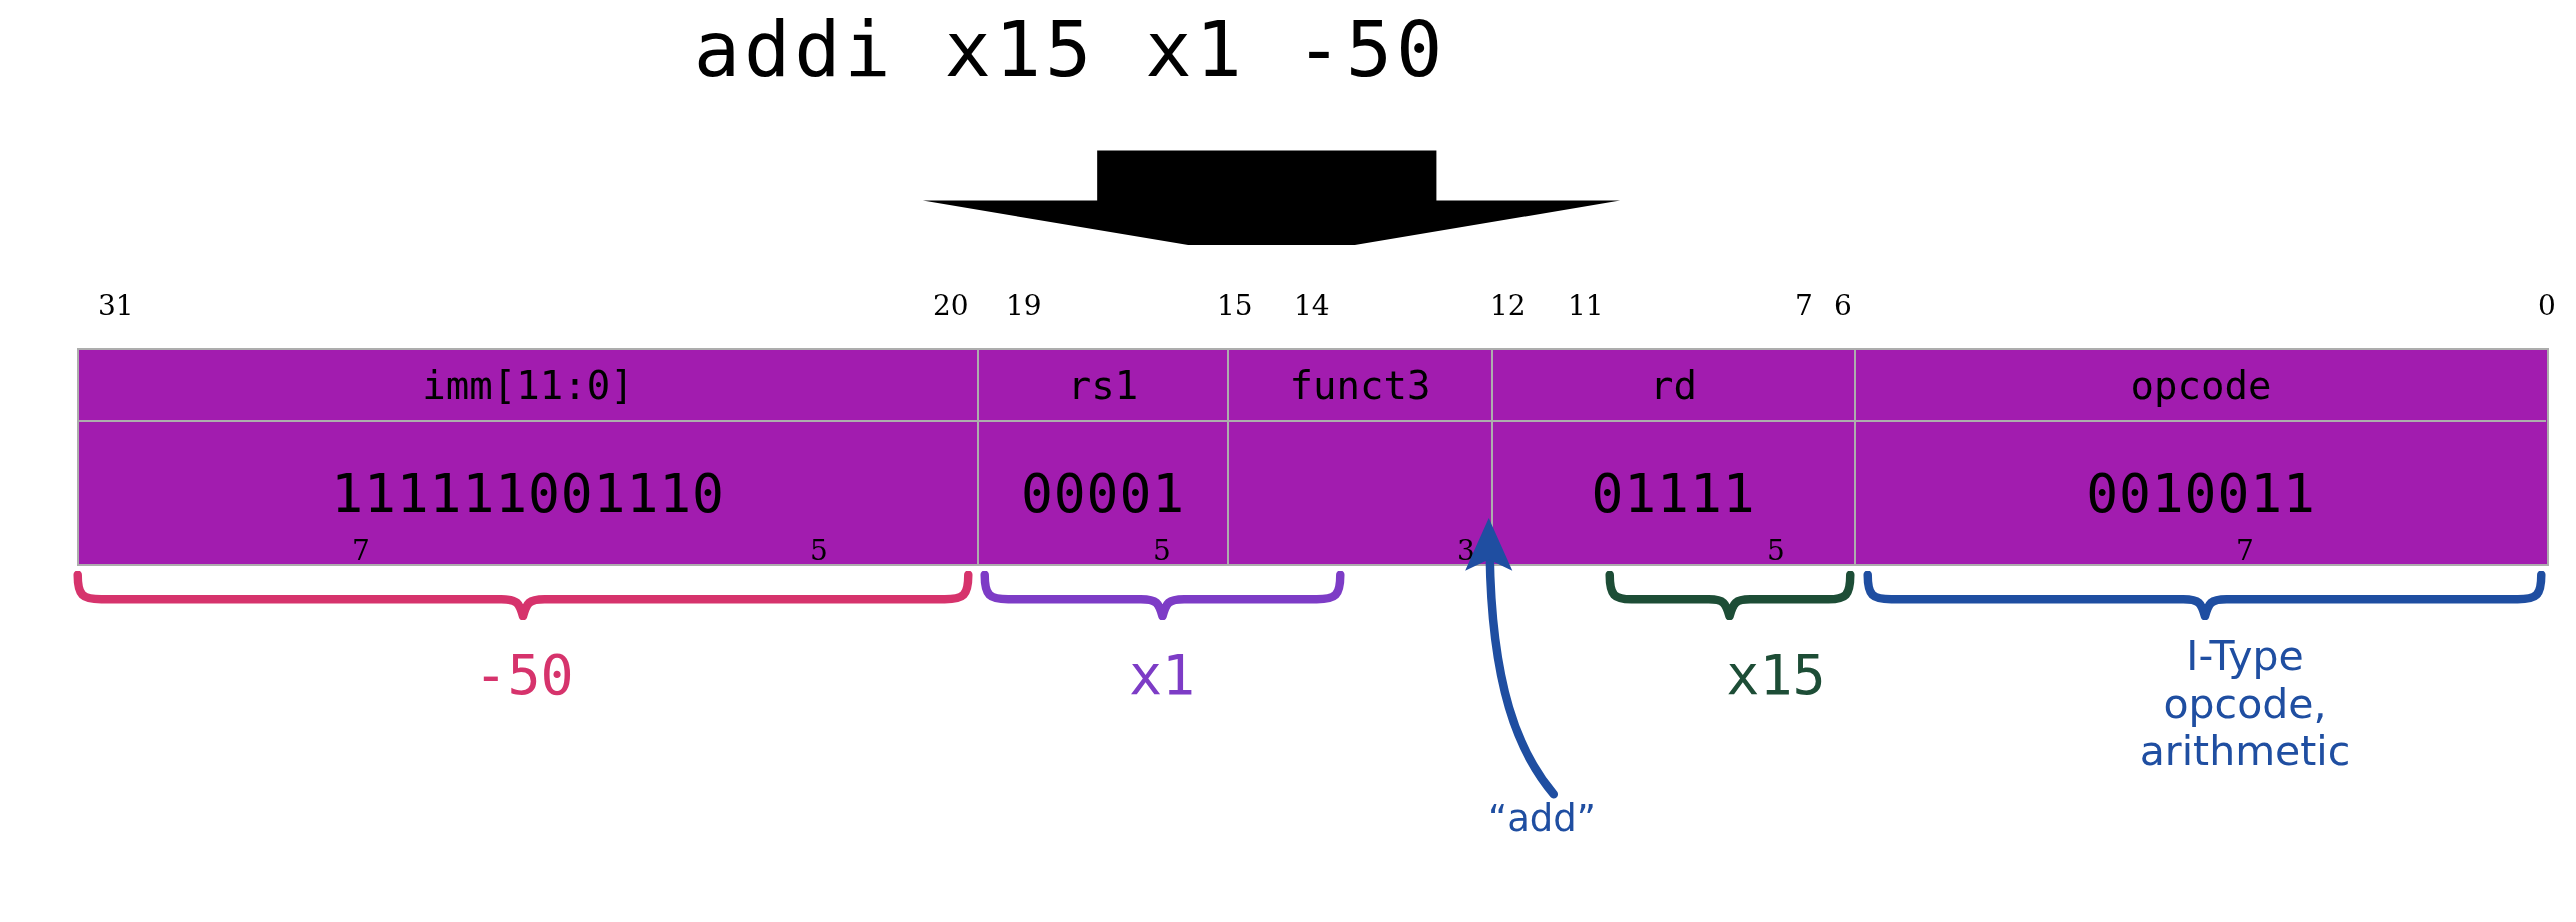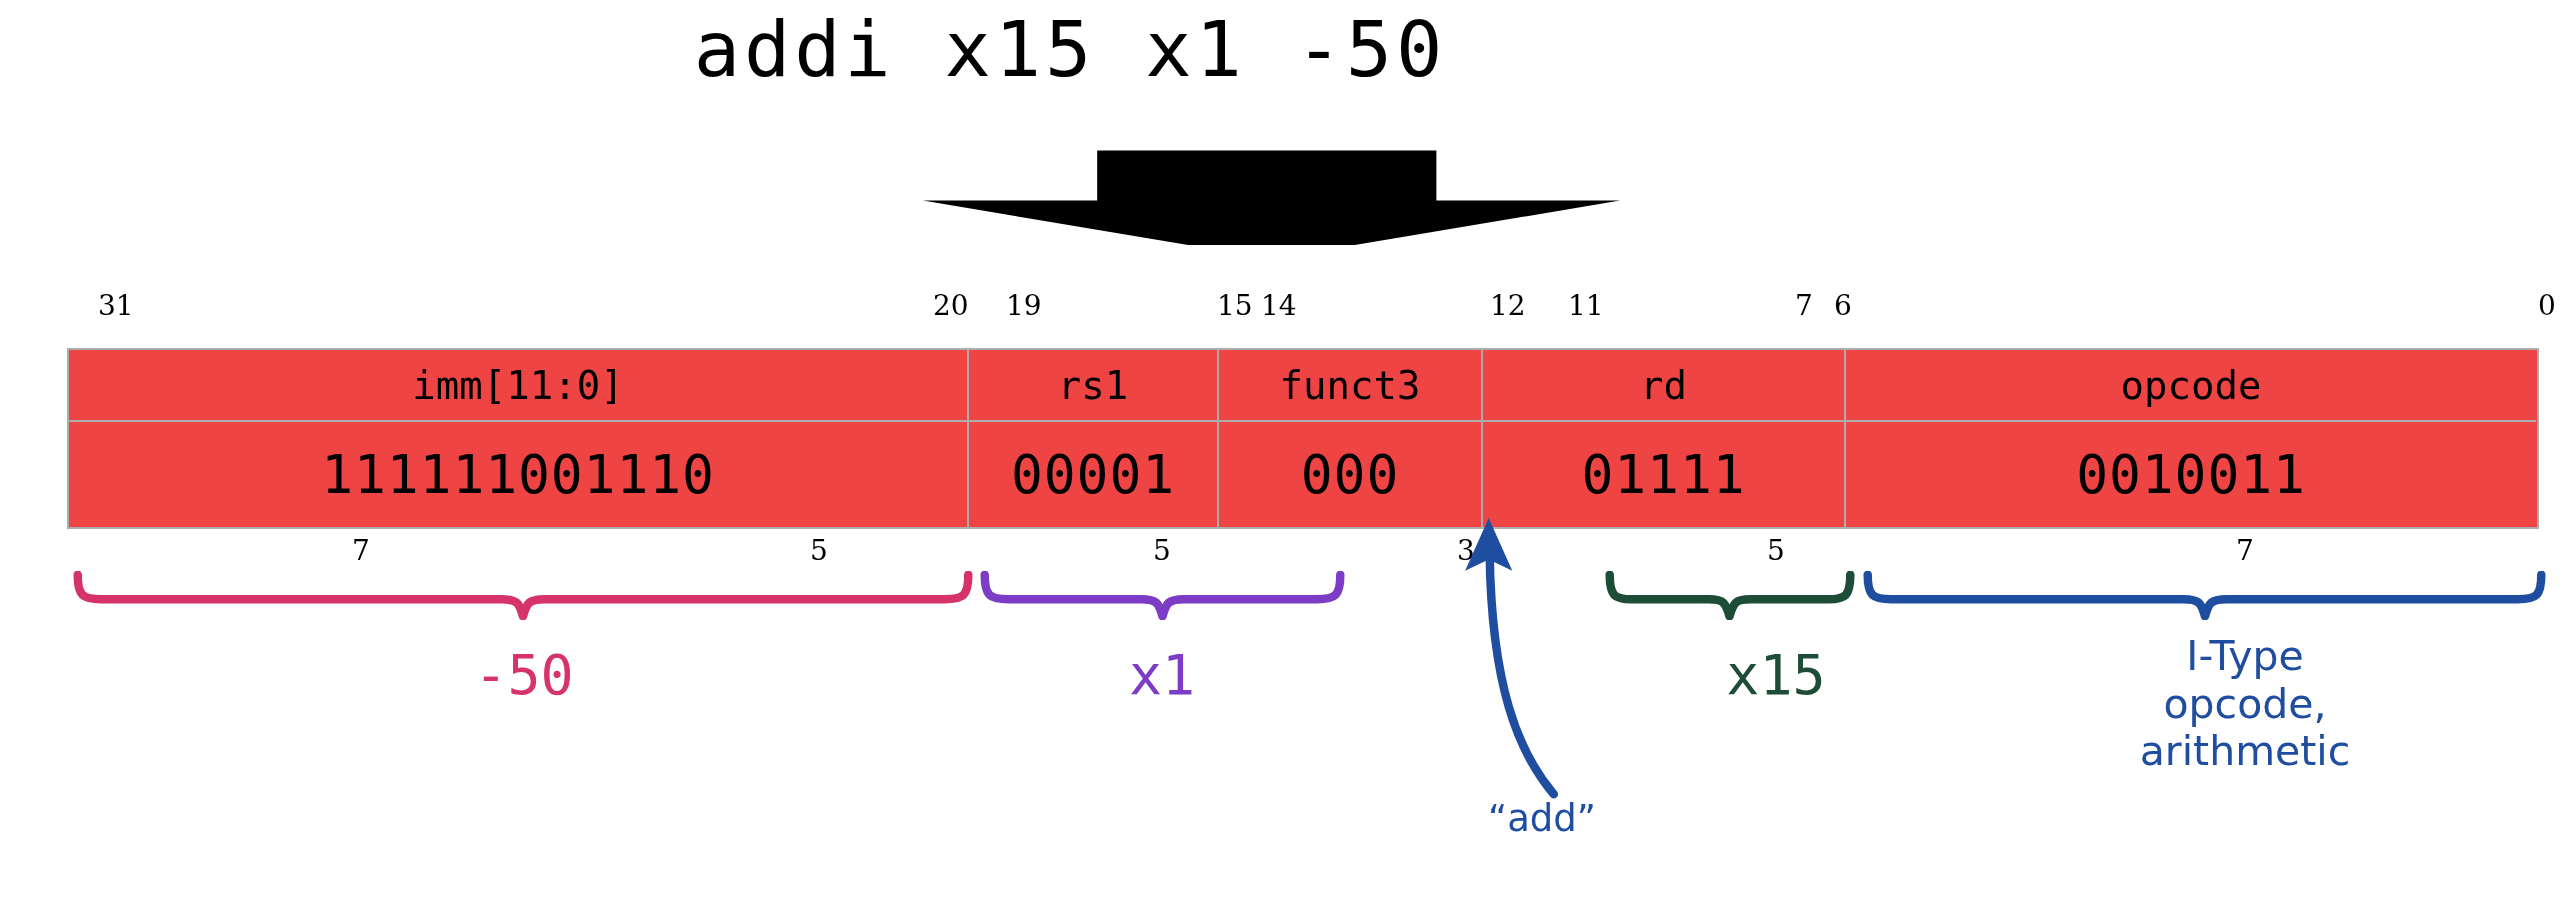--- a/index.html
+++ b/index.html
@@ -23,25 +23,25 @@
 
   
   .bitnum{
     position:absolute;top:292px;
     font-family:"DejaVu Serif","Liberation Serif",serif;
     font-size:28px;color:#000;line-height:1;margin-left:21px;
   }
 
   
   #table{
-    position:absolute;left:67px;top:348px;width:2472px;height:181px;
+    position:absolute;left:77px;top:348px;width:2472px;height:218px;
     display:flex;
     border:2.8px solid #adadad;
     box-sizing:border-box;
-    background:#ef4444;
+    background:#a21caf;
   }
   .fieldcol{
     display:flex;flex-direction:column;
     border-right:2.8px solid #adadad;
     box-sizing:border-box;
   }
   .fieldcol:last-child{border-right:none;}
   .fname{
     height:72px;display:flex;align-items:center;justify-content:center;
     border-bottom:2.8px solid #adadad;
@@ -90,40 +90,39 @@
 
   <svg id="bigarrow" viewBox="0 0 780 110">
     <polygon points="205,35 565,35 565,88 760,88 390,150 20,88 205,88" transform="translate(0,-25)" fill="#000000"></polygon>
   </svg>
 
   <div id="bitruler">
     <span class="bitnum" style="left:77px">31</span>
     <span class="bitnum" style="left:912px">20</span>
     <span class="bitnum" style="left:985px">19</span>
     <span class="bitnum" style="left:1196px">15</span>
-    <span class="bitnum" style="left:1240px">14</span>
+    <span class="bitnum" style="left:1273px">14</span>
     <span class="bitnum" style="left:1469px">12</span>
     <span class="bitnum" style="left:1547px">11</span>
     <span class="bitnum" style="left:1774px">7</span>
     <span class="bitnum" style="left:1813px">6</span>
     <span class="bitnum" style="left:2517px">0</span>
   </div>
 
   <div id="table">
     <div class="fieldcol" style="width:900px">
       <div class="fname">imm[11:0]</div>
       <div class="fbits">111111001110</div>
     </div>
     <div class="fieldcol" style="width:250px">
       <div class="fname">rs1</div>
       <div class="fbits">00001</div>
     </div>
     <div class="fieldcol" style="width:264px">
       <div class="fname">funct3</div>
-      <div class="fbits">000</div>
     </div>
     <div class="fieldcol" style="width:363px">
       <div class="fname">rd</div>
       <div class="fbits">01111</div>
     </div>
     <div class="fieldcol" style="width:690px">
       <div class="fname">opcode</div>
       <div class="fbits">0010011</div>
     </div>
   </div>

